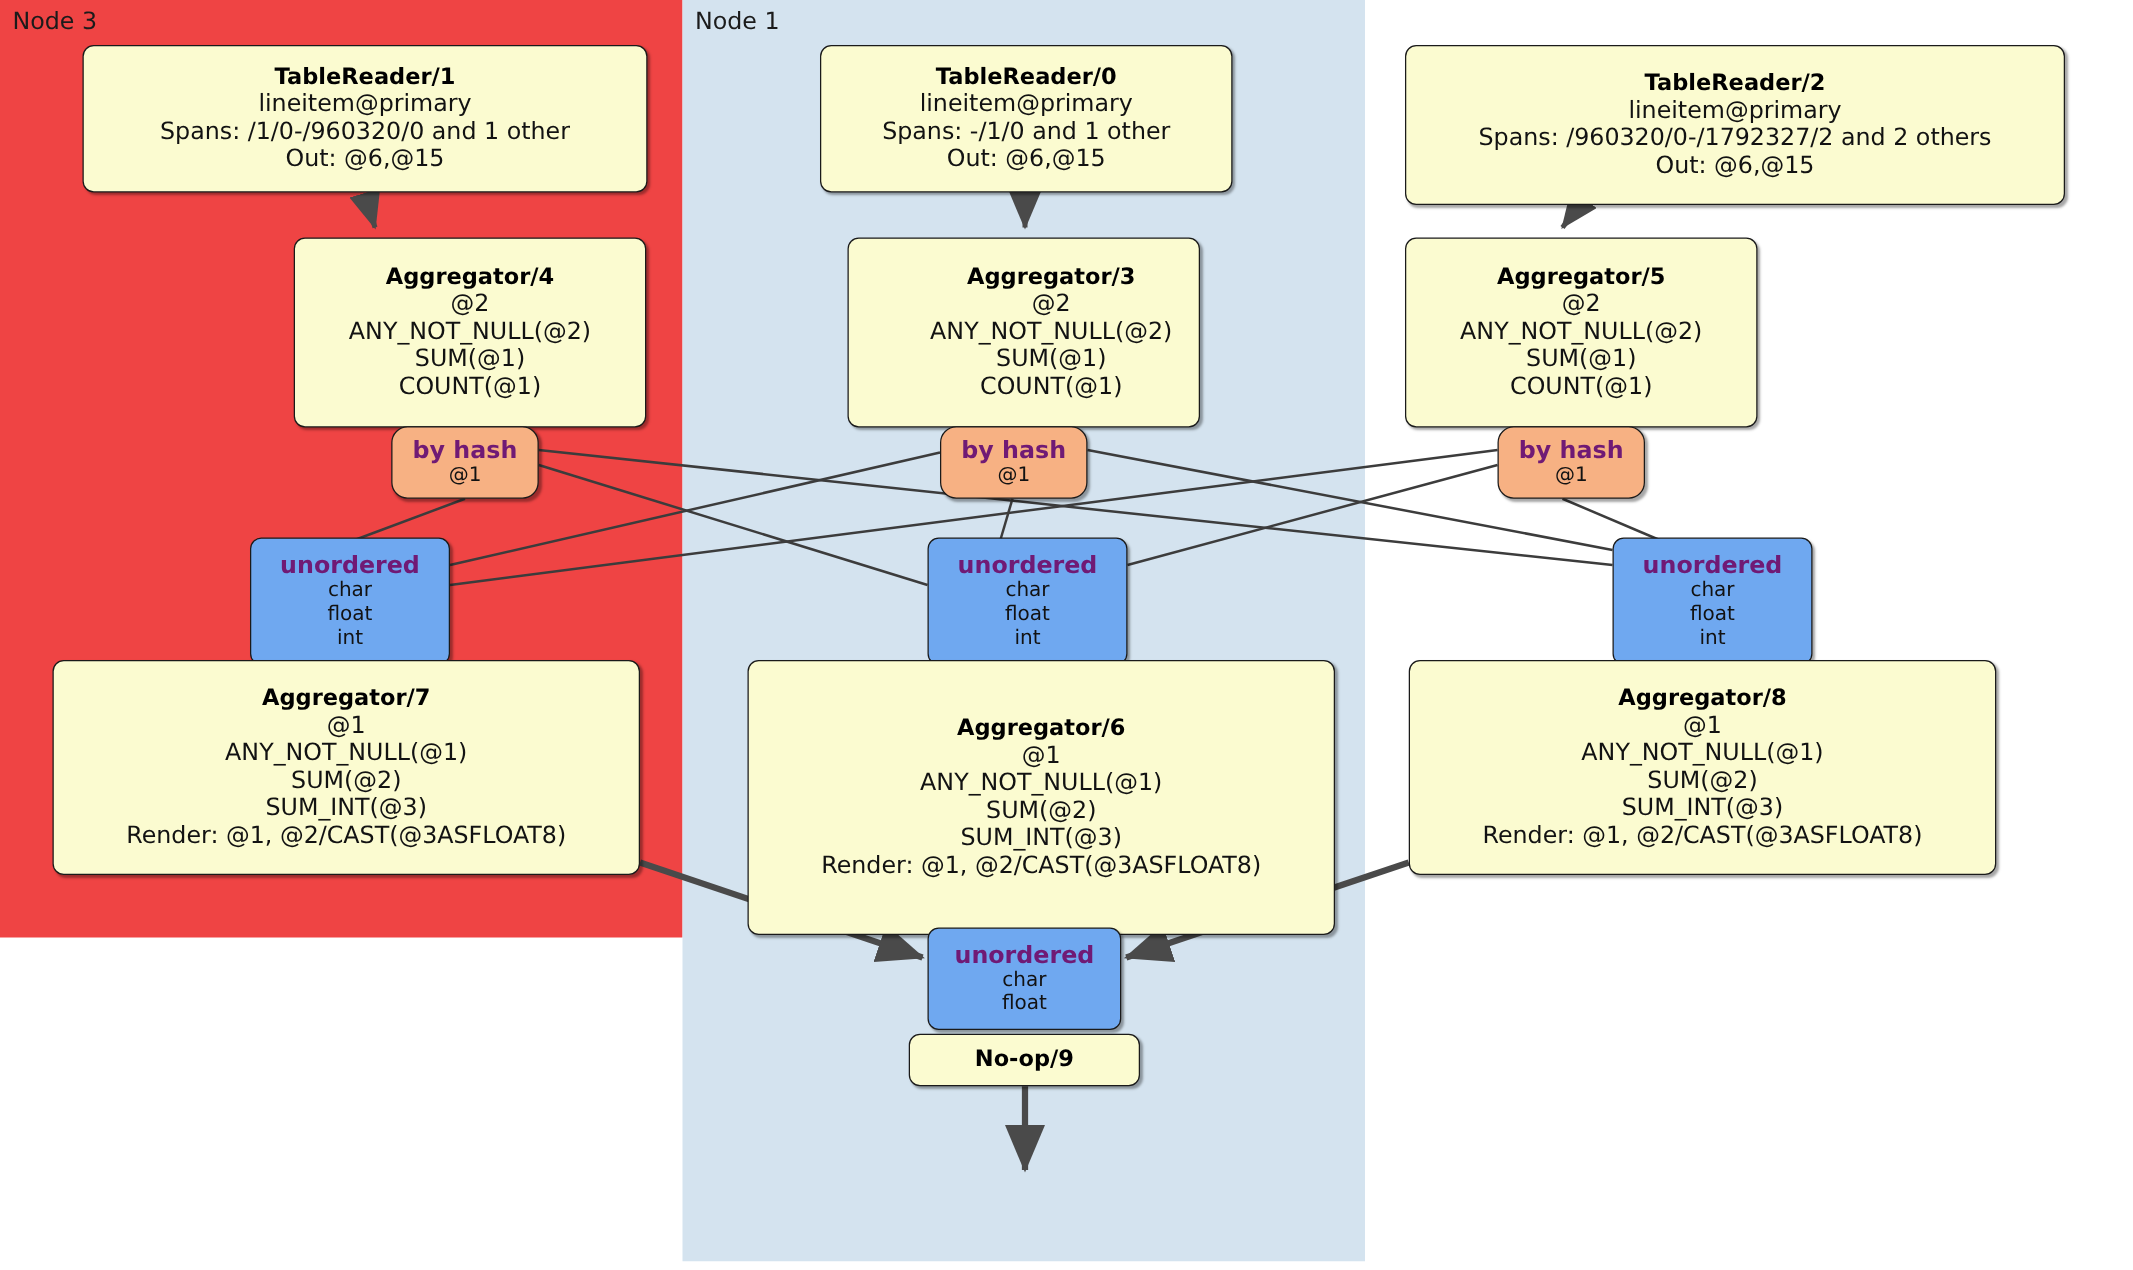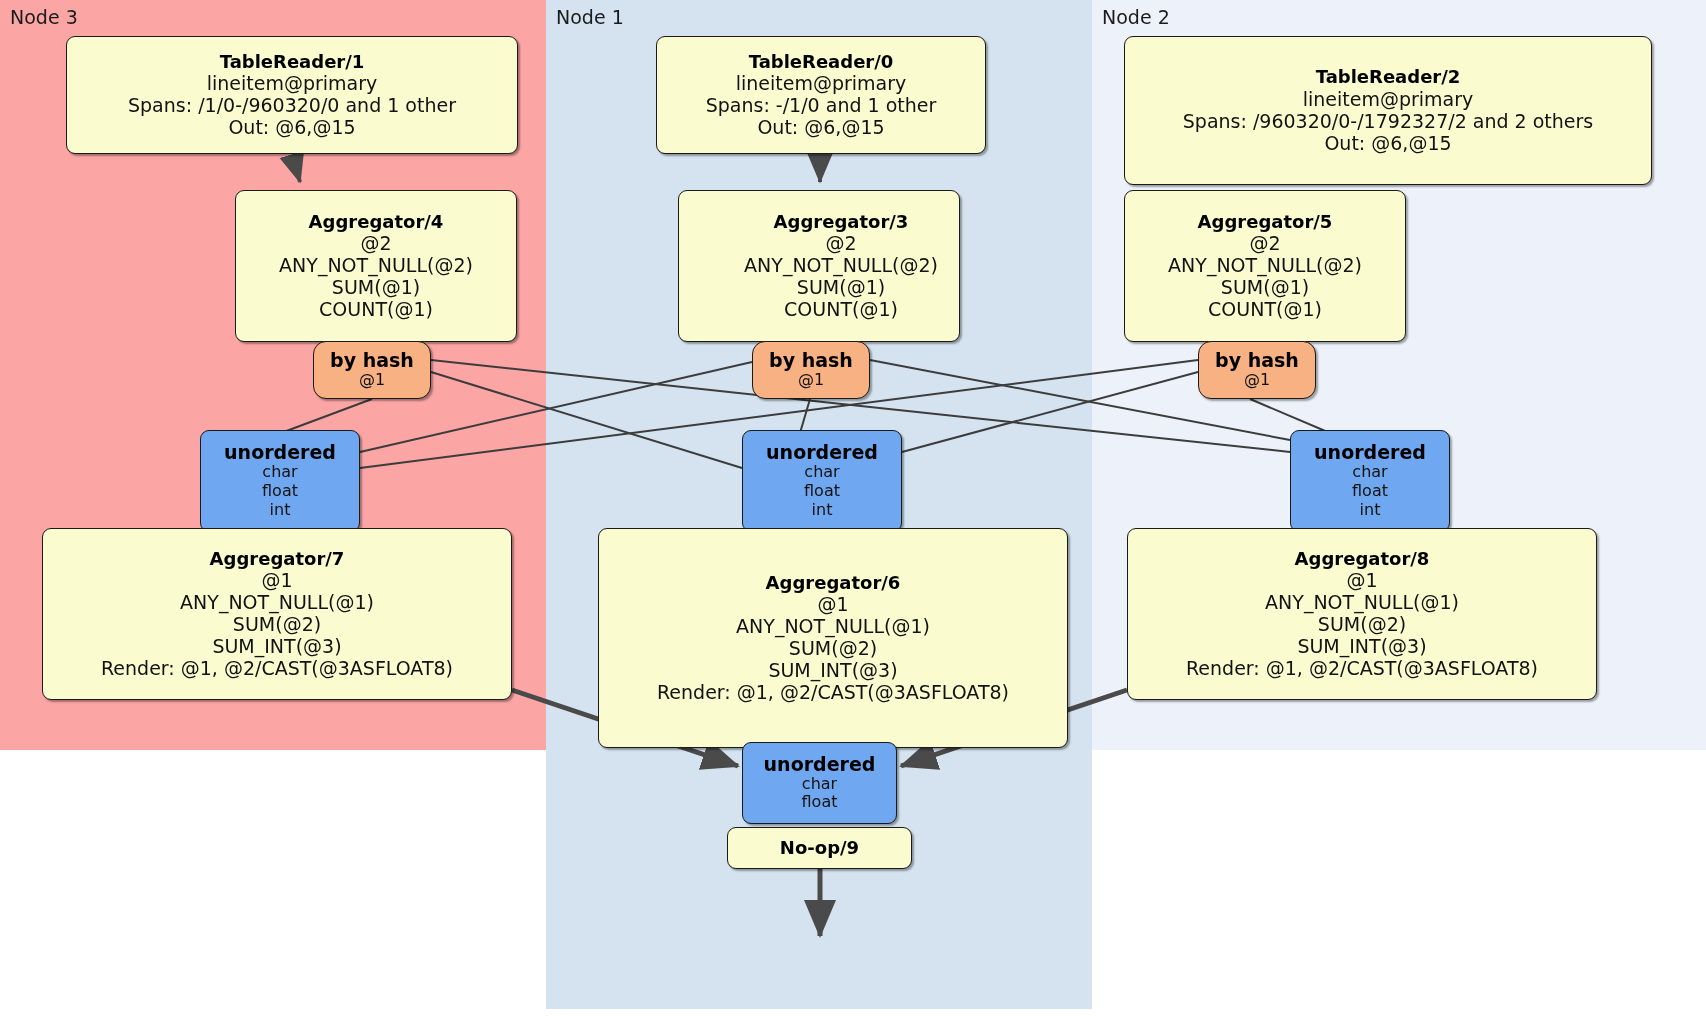--- a/index.html
+++ b/index.html
@@ -3,45 +3,45 @@
 <meta charset="utf-8">
 <style>
   html,body{margin:0;padding:0;background:#fff;}
   body{font-family:"DejaVu Sans","Liberation Sans",sans-serif;}
   #canvas{position:relative;width:1706px;height:1016px;overflow:hidden;background:#ffffff;}
 
   
   .panel{position:absolute;box-sizing:border-box;}
   .panel-label{position:absolute;left:10px;top:6px;font-size:19px;color:#1b1b1b;
                font-family:"DejaVu Sans","Liberation Sans",sans-serif;white-space:nowrap;}
-  #panel-node3{left:0px;  top:0px; width:546px;  height:750px; background:#fca5a5;}
+  #panel-node3{left:0px;  top:0px; width:546px;  height:750px; background:#ef4444;}
   #panel-node1{left:546px;top:0px; width:546px;  height:1009px;background:#d4e3ef;}
   #panel-node2{left:1092px;top:0px;width:614px;  height:750px; background:#edf2fa;}
 
   
   #edges{position:absolute;left:0;top:0;width:1706px;height:1016px;}
 
   
   .box{position:absolute;box-sizing:border-box;text-align:center;
        border:1.6px solid #1a1a1a;border-radius:9px;
        box-shadow:2px 2px 2px rgba(0,0,0,.35);
        display:flex;flex-direction:column;justify-content:center;align-items:center;}
   .proc{background:#fbfbd0;}
   .router{background:#f7b183;border-radius:13px;}
   .sync{background:#6fa8f0;border-radius:9px;}
 
   .ttl{font-weight:bold;font-size:18px;line-height:1.12;color:#000;}
-  .ttl-sm{font-weight:bold;font-size:19px;line-height:1.1;color:#000000;}
+  .ttl-sm{font-weight:bold;font-size:19px;line-height:1.1;color:#701a75;}
   .ln{font-size:19px;line-height:1.16;color:#121212;white-space:nowrap;}
   .ln-sm{font-size:16px;line-height:1.18;color:#121212;white-space:nowrap;}
 
   
   #tr1{left:66px;  top:36px;  width:452px; height:118px;}
   #tr0{left:656px; top:36px;  width:330px; height:118px;}
-  #tr2{left:1124px;top:36px;  width:528px; height:149px;}
+  #tr2{left:1124px;top:36px;  width:528px; height:128px;}
 
   #agg4{left:235px; top:190px; width:282px; height:152px;}
   #agg3{left:678px; top:190px; width:282px; height:152px;padding-left:44px;}
   #agg5{left:1124px;top:190px; width:282px; height:152px;}
 
   #hash4{left:313px;  top:341px; width:118px; height:58px;}
   #hash3{left:752px;  top:341px; width:118px; height:58px;}
   #hash5{left:1198px; top:341px; width:118px; height:58px;}
 
   #sync7{left:200px;  top:430px; width:160px; height:102px;}
@@ -59,23 +59,20 @@
 </head>
 <body>
 
 <div id="canvas">
 
   <div class="panel" id="panel-node3">
     <div class="panel-label">Node 3</div>
   </div>
   <div class="panel" id="panel-node1">
     <div class="panel-label">Node 1</div>
-  </div>
-  <div class="panel" id="panel-node2">
-    <div class="panel-label">Node 2</div>
   </div>
 
   <svg id="edges" viewBox="0 0 1706 1016">
     <defs>
       <marker id="ah" markerWidth="9" markerHeight="9" refX="7.2" refY="3.2" orient="auto">
         <path d="M0,0 L7.6,3.2 L0,6.4 z" fill="#4a4a4a"></path>
       </marker>
       <marker id="ah-sm" markerWidth="8" markerHeight="8" refX="6.4" refY="2.8" orient="auto">
         <path d="M0,0 L6.6,2.8 L0,5.6 z" fill="#4a4a4a"></path>
       </marker>

